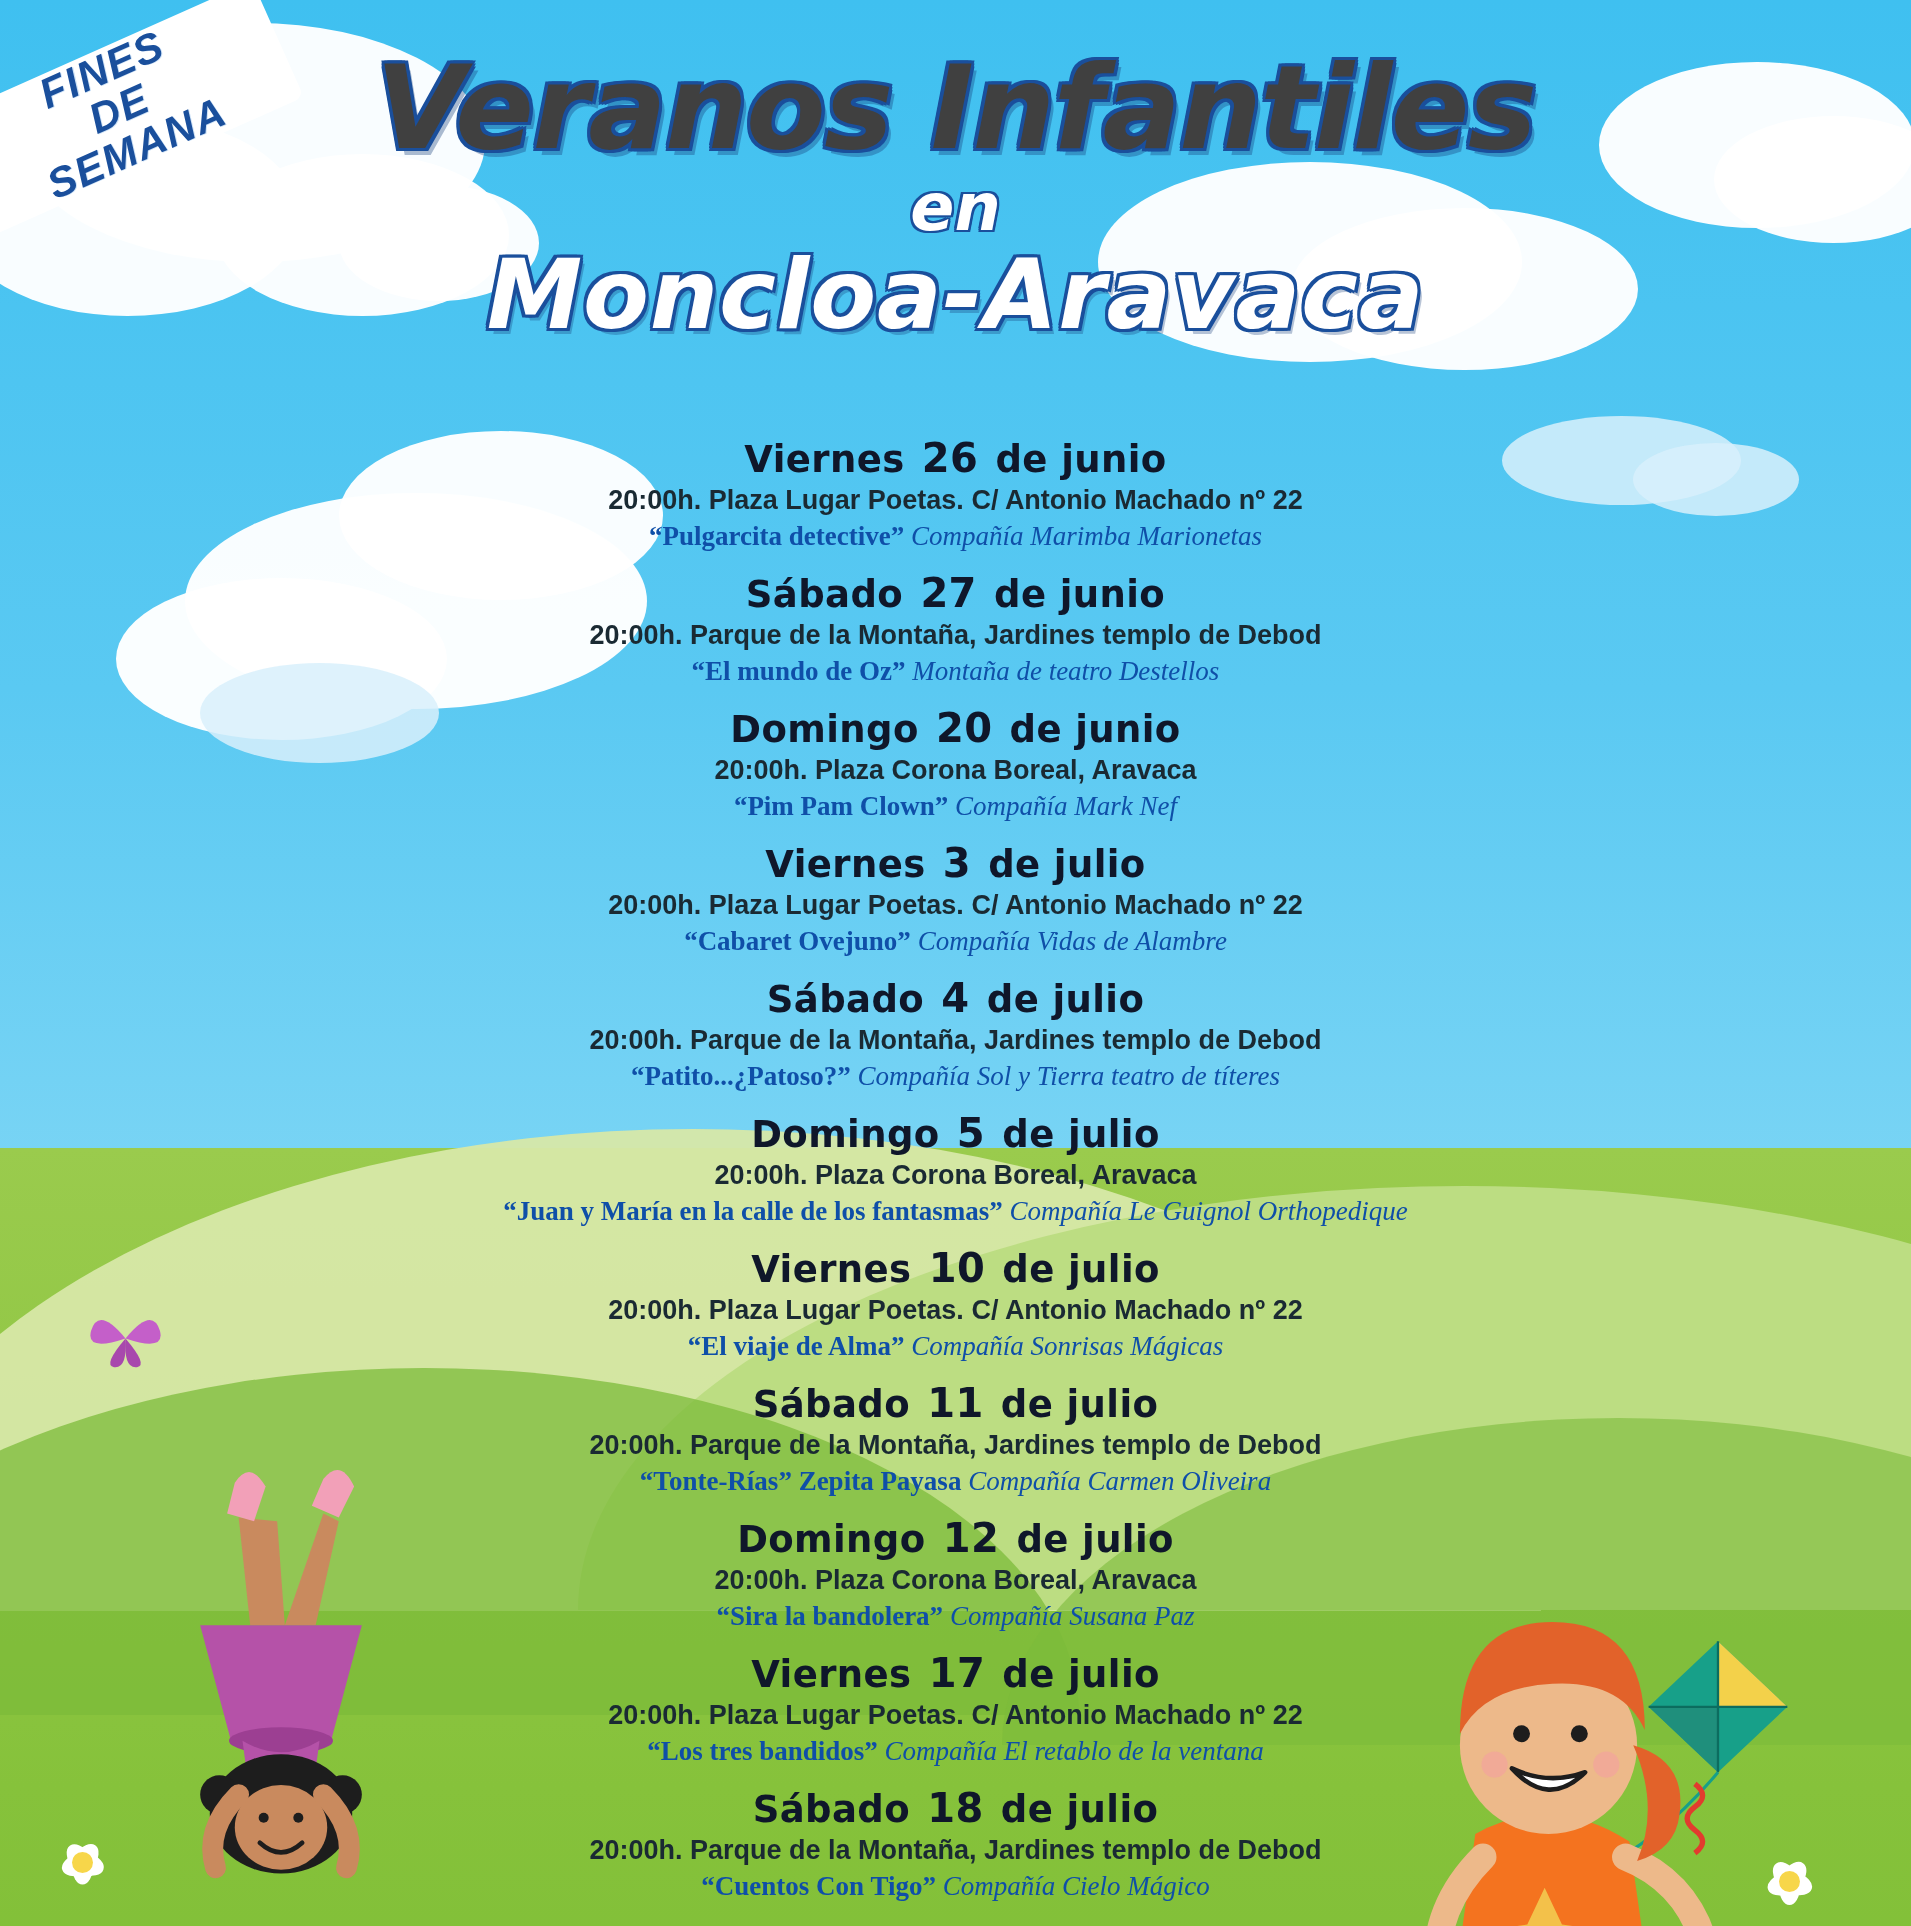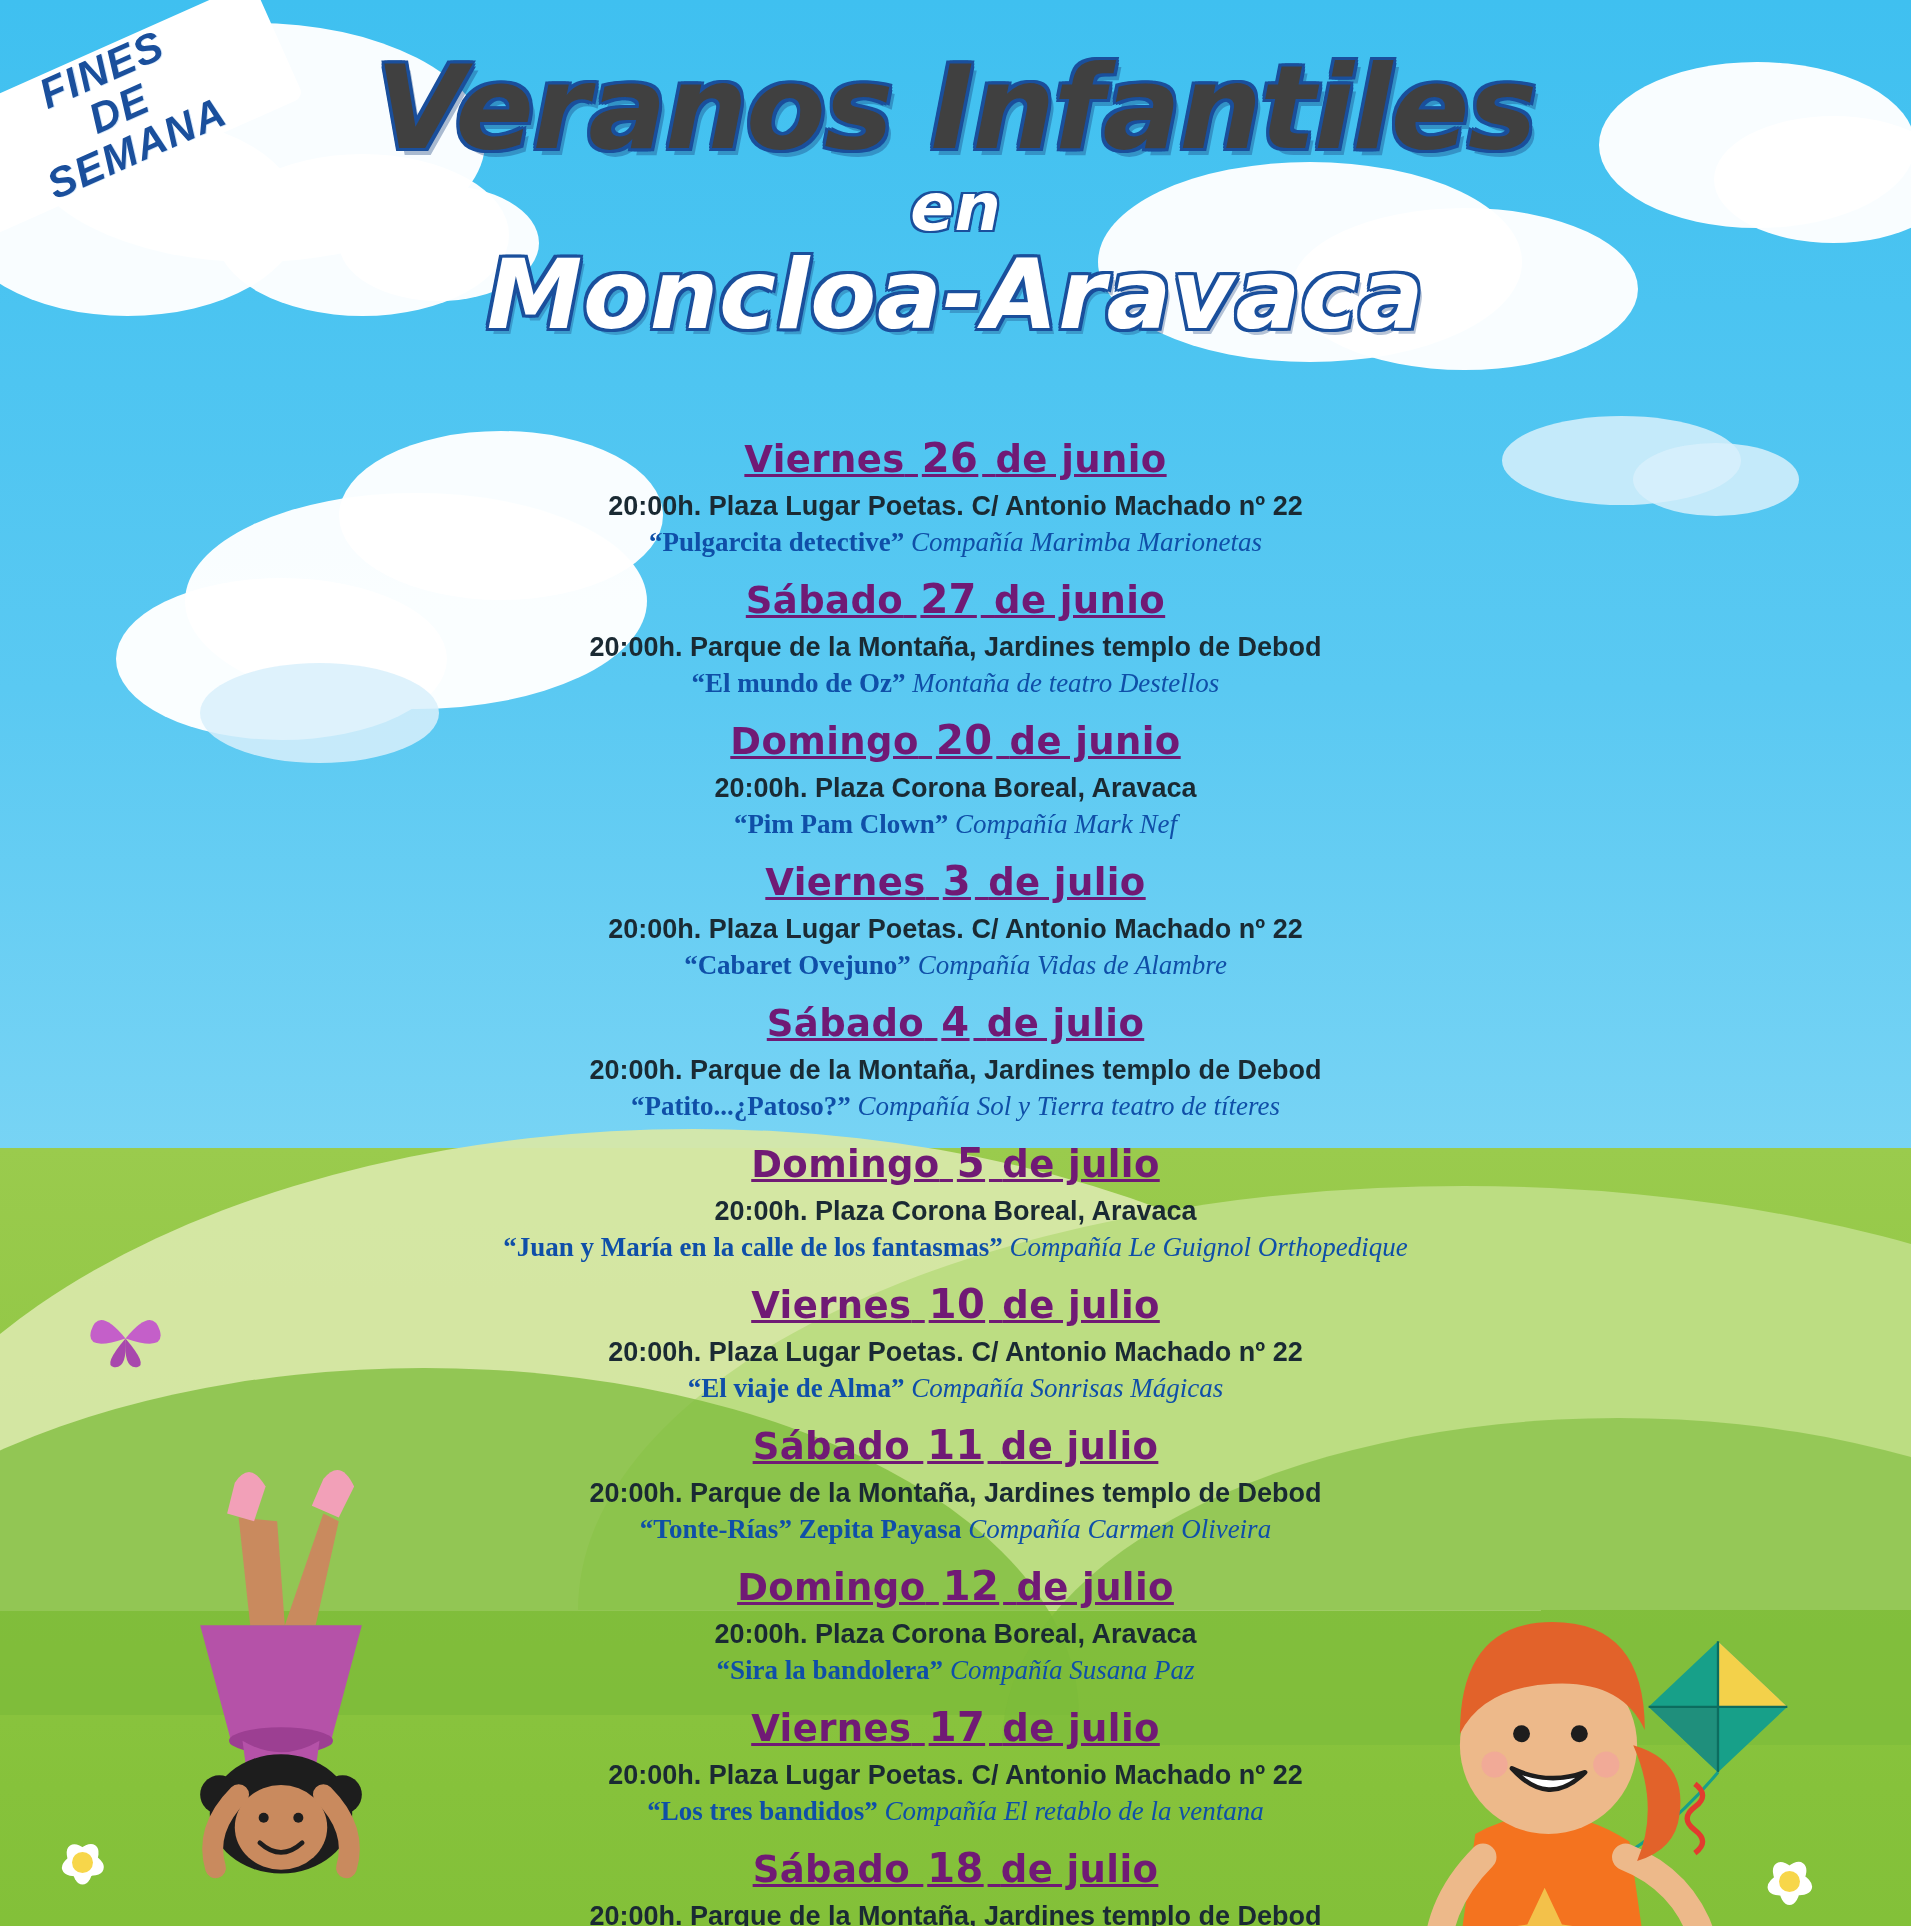--- a/index.html
+++ b/index.html
@@ -156,35 +156,34 @@
     text-align: center;
   }
   .event {
     margin-bottom: 16px;
   }
   .event-date {
     font-family: "DejaVu Sans", sans-serif;
     font-weight: bold;
     font-size: 37px;
     line-height: 1.16;
-    color: #701a75;
+    color: #0f172a;
     letter-spacing: 0.4px;
-    text-decoration: underline;
   }
   .event-date .daynum {
     font-size: 40px;
     padding: 0 3.9px;
   }
   .event-place {
     font-family: "Liberation Sans", sans-serif;
     font-weight: bold;
     font-size: 27px;
     line-height: 1.28;
     color: #1a2a33;
-    margin-top: 7px;
+    margin-top: 1px;
   }
   .event-show {
     font-family: Liberation Serif, serif;
     font-size: 27px;
     line-height: 1.3;
     color: #0f4fa8;
     margin-top: 1.5px;
   }
   .event-show .show-title {
     font-weight: bold;

